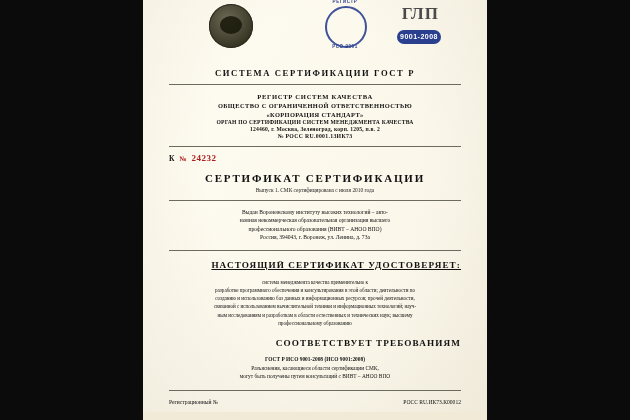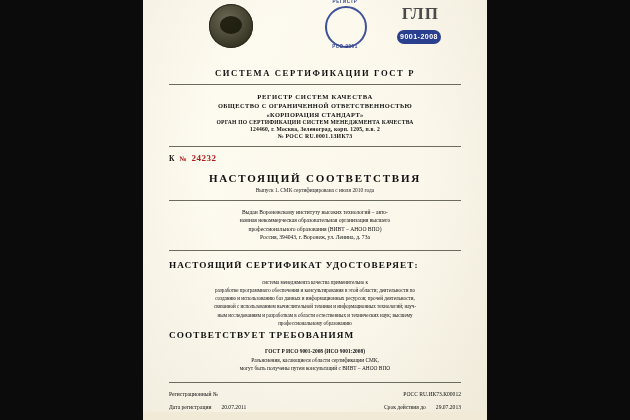--- a/index.html
+++ b/index.html
@@ -51,24 +51,24 @@
   .numline{display:flex;align-items:baseline;gap:5px;font:700 7px "Liberation Serif",serif;color:#111;}
   .numline .k{font:700 7.5px "Liberation Serif",serif;}
   .numline .no{color:#b02020;font:700 7px "Liberation Serif",serif;}
   .numline .val{color:#b02020;font:700 9px "Liberation Serif",serif;letter-spacing:.5px;}
   .cert-title{text-align:center;margin-top:9px;font:700 11px "Liberation Serif",serif;
         letter-spacing:1.8px;color:#111;}
   .cert-sub{text-align:center;margin-top:3px;font:400 5.4px "Liberation Serif",serif;color:#222;}
   .rule3{height:1px;background:#6b6b5e;margin:7px 0 7px;}
   .issued{text-align:center;font:400 5.6px "Liberation Serif",serif;color:#111;line-height:1.5;}
   .rule4{height:1px;background:#6b6b5e;margin:8px 0 9px;}
-  .declare{text-align:left;font:700 9.2px "Liberation Serif",serif;letter-spacing:1.1px;color:#111;}
+  .declare{text-align:right;font:700 9.2px "Liberation Serif",serif;letter-spacing:1.1px;color:#111;text-decoration:underline;}
   .scope{margin-top:8px;text-align:center;font:400 5.1px "Liberation Serif",serif;color:#111;
         line-height:1.62;}
-  .conform{margin-top:3px;text-align:left;font:700 9.2px "Liberation Serif",serif;
+  .conform{margin-top:11px;text-align:right;font:700 9.2px "Liberation Serif",serif;
         letter-spacing:1.1px;color:#111;}
   .standards{margin-top:7px;text-align:center;font:400 5.4px "Liberation Serif",serif;color:#111;
         line-height:1.6;}
   .standards .s1{font-weight:700;}
   .rule5{height:1px;background:#6b6b5e;margin:9px 0 8px;}
   
   .field{display:flex;align-items:baseline;font:400 5.6px "Liberation Serif",serif;color:#111;
         margin-bottom:7px;}
   .field .lbl{font-weight:400;}
   .field .v{font-weight:400;margin-left:8px;}
@@ -114,21 +114,21 @@
       </div>
 
       <div class="rule2"></div>
 
       <div class="numline">
         <span class="k">К</span>
         <span class="no">№</span>
         <span class="val">24232</span>
       </div>
 
-      <div class="cert-title">НАСТОЯЩИЙ СООТВЕТСТВИЯ</div>
+      <div class="cert-title">СЕРТИФИКАТ СЕРТИФИКАЦИИ</div>
       <div class="cert-sub">Выпуск 1. СМК сертифицирована с июля 2010 года</div>
 
       <div class="rule3"></div>
 
       <div class="issued">
         <div>Выдан Воронежскому институту высоких технологий – авто-</div>
         <div>номная некоммерческая образовательная организация высшего</div>
         <div>профессионального образования (ВИВТ – АНОО ВПО)</div>
         <div>Россия, 394043, г. Воронеж, ул. Ленина, д. 73а</div>
       </div>

